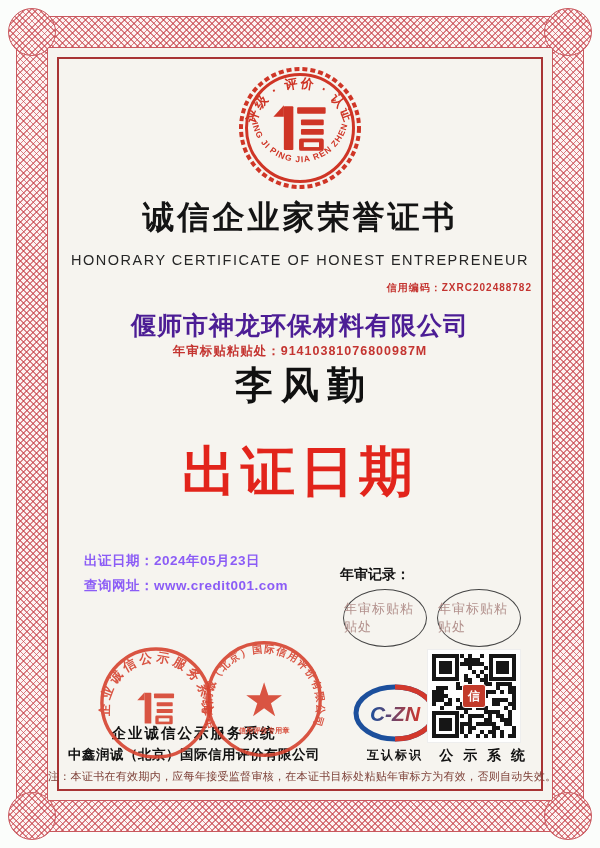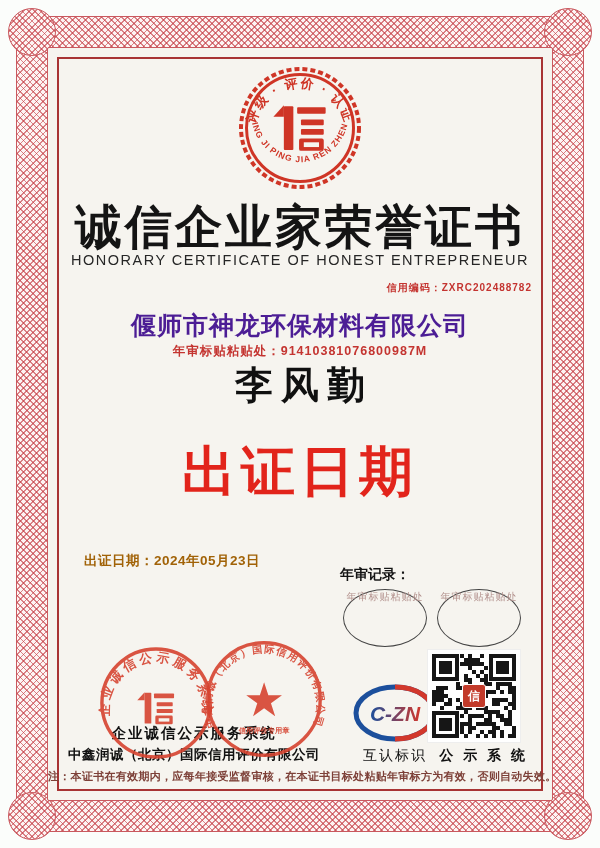--- a/index.html
+++ b/index.html
@@ -31,64 +31,64 @@
   .band-hole{position:absolute;inset:47px;background:#f6f4ef;border:1px solid #c9595f;border-radius:2px}
   .frame{position:absolute;inset:57px;border:2.5px solid #a83434;pointer-events:none}
 
   .abs{position:absolute}
   .ctr{left:0;right:0;text-align:center}
 
   
   .badge{left:235px;top:63px;width:130px;height:130px}
 
   
-  .title{top:196px;font-size:47px;font-weight:900;color:#141414;letter-spacing:3px;white-space:nowrap}
+  .title{top:196px;font-size:32px;font-weight:900;color:#141414;letter-spacing:3px;white-space:nowrap}
   .subtitle{top:252px;font-size:14.5px;font-weight:400;color:#262626;letter-spacing:1.5px;white-space:nowrap}
   .credit-code{top:281px;right:68px;font-size:10px;font-weight:700;color:#c43430;letter-spacing:1px}
   .company{top:309px;font-size:25px;font-weight:900;color:#4c1d95;letter-spacing:1px}
   .uscc{top:343px;font-size:12.5px;font-weight:700;color:#c43430;letter-spacing:1px}
   .person{top:360px;font-size:38px;font-weight:900;color:#101010;letter-spacing:8px;text-indent:8px}
   .honor{top:436px;font-size:54px;font-weight:900;color:#e2241b;letter-spacing:5px}
 
   
-  .details{left:84px;top:548px;font-size:13.5px;font-weight:700;color:#a16207;line-height:25px;letter-spacing:.5px}
+  .details{left:84px;top:548px;font-size:13.5px;font-weight:700;color:#8b5cf6;line-height:25px;letter-spacing:.5px}
   .review-label{left:340px;top:566px;font-size:14px;font-weight:800;color:#141414}
   .sticker{
     width:84px;height:58px;border:1.5px solid #454545;border-radius:50%;
-    display:flex;justify-content:center;
-    font-size:10px;color:#b2908c;letter-spacing:1px;box-sizing:border-box;
+    display:flex;align-items:center;justify-content:center;
+    font-size:13px;color:#b2908c;letter-spacing:1px;box-sizing:border-box;
   }
   .sticker.s1{left:343px;top:589px}.sticker.s2{left:437px;top:589px}
 
   
   .issuer{left:40px;top:724px;width:308px;text-align:center;color:#111}
   .issuer .l1{font-size:14.5px;font-weight:800;letter-spacing:2px;margin-bottom:3px}
   .issuer .l2{font-size:13.5px;font-weight:800;letter-spacing:.5px}
   .seal{opacity:.9}
   .seal-left{left:97px;top:644px;width:118px;height:118px}
   .seal-right{left:201px;top:636px;width:126px;height:126px}
 
   
   .mutual{left:350px;top:682px;width:90px;height:62px}
-  .mutual-label{left:350px;top:747px;width:90px;text-align:center;font-size:14px;font-weight:400;letter-spacing:2px;color:#111}
+  .mutual-label{left:350px;top:747px;width:90px;text-align:center;font-size:12px;font-weight:700;letter-spacing:2px;color:#111}
   .qr{left:428px;top:650px;width:92px;height:92px;background:#fff;box-shadow:0 0 0 1px #eee}
   .qr-modules{position:absolute;inset:4px;display:grid;grid-template-columns:repeat(21,1fr);grid-auto-rows:1fr}
   .qr-modules .m{background:#161616}
   .finder{position:absolute;width:27px;height:27px;border:4.5px solid #161616;box-sizing:border-box;background:#fff}
   .finder::after{content:"";position:absolute;inset:3px;background:#161616}
   .finder.f1{left:4px;top:4px}.finder.f2{right:4px;top:4px}.finder.f3{left:4px;bottom:4px}
   .qr-chip{
     position:absolute;left:50%;top:50%;transform:translate(-50%,-50%);
     width:22px;height:22px;background:#c23a2a;border:1.5px solid #fff;border-radius:3px;
     color:#fff;font-size:12px;font-weight:800;display:flex;align-items:center;justify-content:center;
   }
   .qr-label{left:420px;top:747px;width:108px;text-align:right;font-size:14px;font-weight:800;letter-spacing:3px;color:#111;white-space:nowrap}
 
   
-  .note{left:48px;right:60px;top:769px;text-align:center;font-size:11px;font-weight:700;color:#7d4038;letter-spacing:.3px;white-space:nowrap}
+  .note{left:48px;right:60px;top:769px;text-align:center;font-size:11px;font-weight:400;color:#7d4038;letter-spacing:.3px;white-space:nowrap}
 
   svg text{font-family:"Liberation Sans","DejaVu Sans",sans-serif}
 </style>
 </head>
 <body>
 
 <svg width="0" height="0" style="position:absolute" aria-hidden="true">
   <defs>
     <g id="xin-glyph">
       <polygon points="1,17 12,5 12,17"></polygon>
@@ -129,20 +129,21 @@
 <div class="abs credit-code"><span>信用编码：</span><span>ZXRC202488782</span></div>
 
 <div class="abs ctr company">偃师市神龙环保材料有限公司</div>
 <div class="abs ctr uscc"><span>年审标贴粘贴处：</span><span>91410381076800987M</span></div>
 
 <div class="abs ctr person">李风勤</div>
 <div class="abs ctr honor">出证日期</div>
 
 <div class="abs details">
   <div><span>出证日期：</span><span>2024年05月23日</span></div>
+  <div><span>查询网址：</span><span>www.credit001.com</span></div>
 </div>
 
 <div class="abs review-label">年审记录：</div>
 <div class="abs sticker s1">
     <span>年审标贴粘贴处</span>
   </div>
 <div class="abs sticker s2">
     <span>年审标贴粘贴处</span>
   </div>
 

